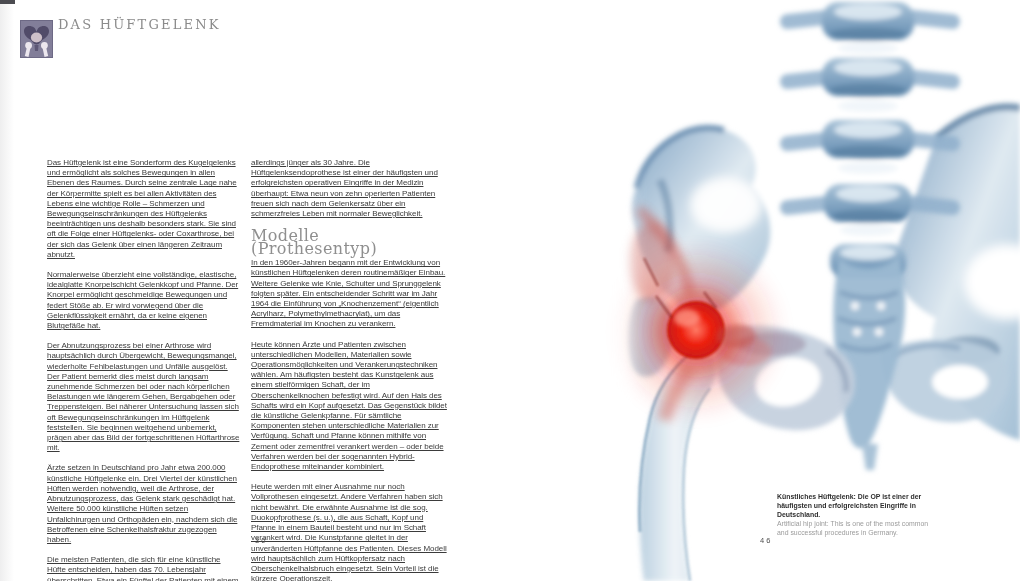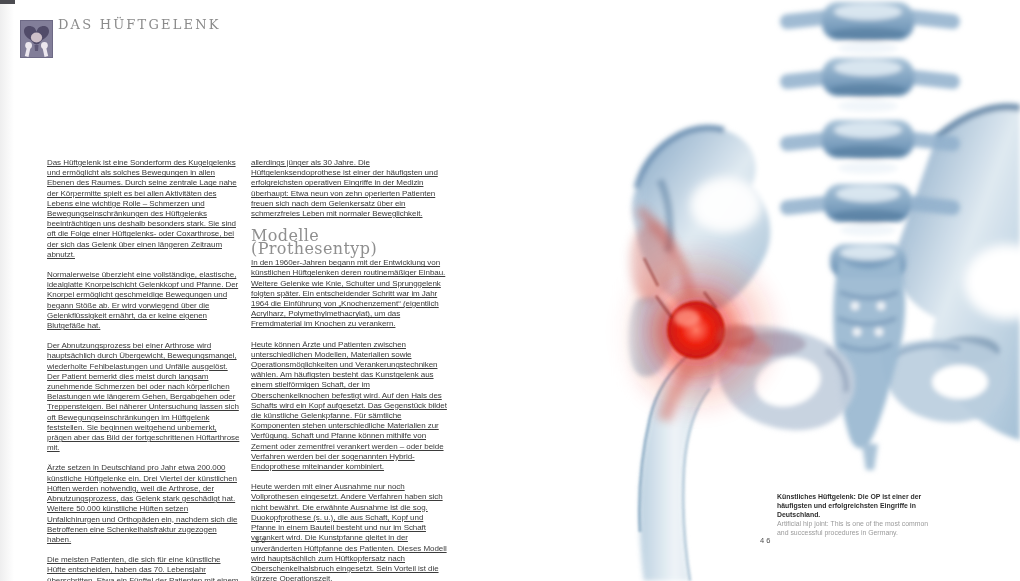--- a/index.html
+++ b/index.html
@@ -51,21 +51,21 @@
     <circle cx="24.4" cy="25.5" r="3.4" fill="#ece7ee"></circle>
     <path d="M22.5,27.5 L26,27 L28.2,36 L24.5,37 Z" fill="#ece7ee"></path>
     <path d="M14.5,25 L18.5,25 L18,31 L15,31 Z" fill="#5d5775"></path>
   </svg>
   <div class="title">
     <div>DAS HÜFTGELENK</div>
   </div>
 
   <div class="col col1">
     <p>Das Hüftgelenk ist eine Sonderform des Kugelgelenks und ermöglicht als solches Bewegungen in allen Ebenen des Raumes. Durch seine zentrale Lage nahe der Körpermitte spielt es bei allen Aktivitäten des Lebens eine wichtige Rolle – Schmerzen und Bewegungseinschränkungen des Hüftgelenks beeinträchtigen uns deshalb besonders stark. Sie sind oft die Folge einer Hüftgelenks- oder Coxarthrose, bei der sich das Gelenk über einen längeren Zeitraum abnutzt.</p>
-    <p>Normalerweise überzieht eine vollständige, elastische, idealglatte Knorpelschicht Gelenkkopf und Pfanne. Der Knorpel ermöglicht geschmeidige Bewegungen und begann Stöße ab. Er wird vorwiegend über die Gelenkflüssigkeit ernährt, da er keine eigenen Blutgefäße hat.</p>
+    <p>Normalerweise überzieht eine vollständige, elastische, idealglatte Knorpelschicht Gelenkkopf und Pfanne. Der Knorpel ermöglicht geschmeidige Bewegungen und federt Stöße ab. Er wird vorwiegend über die Gelenkflüssigkeit ernährt, da er keine eigenen Blutgefäße hat.</p>
     <p>Der Abnutzungsprozess bei einer Arthrose wird hauptsächlich durch Übergewicht, Bewegungsmangel, wiederholte Fehlbelastungen und Unfälle ausgelöst. Der Patient bemerkt dies meist durch langsam zunehmende Schmerzen bei oder nach körperlichen Belastungen wie längerem Gehen, Bergabgehen oder Treppensteigen. Bei näherer Untersuchung lassen sich oft Bewegungseinschränkungen im Hüftgelenk feststellen. Sie beginnen weitgehend unbemerkt, prägen aber das Bild der fortgeschrittenen Hüftarthrose mit.</p>
     <p>Ärzte setzen in Deutschland pro Jahr etwa 200.000 künstliche Hüftgelenke ein. Drei Viertel der künstlichen Hüften werden notwendig, weil die Arthrose, der Abnutzungsprozess, das Gelenk stark geschädigt hat. Weitere 50.000 künstliche Hüften setzen Unfallchirurgen und Orthopäden ein, nachdem sich die Betroffenen eine Schenkelhalsfraktur zugezogen haben.</p>
     <p>Die meisten Patienten, die sich für eine künstliche Hüfte entscheiden, haben das 70. Lebensjahr überschritten. Etwa ein Fünftel der Patienten mit einem neuen Hüftgelenk ist</p>
   </div>
 
   <div class="col col2">
     <p>allerdings jünger als 30 Jahre. Die Hüftgelenksendoprothese ist einer der häufigsten und erfolgreichsten operativen Eingriffe in der Medizin überhaupt: Etwa neun von zehn operierten Patienten freuen sich nach dem Gelenkersatz über ein schmerzfreies Leben mit normaler Beweglichkeit.</p>
     <h3 class="subhead">Modelle (Prothesentyp)</h3>
     <p>In den 1960er-Jahren begann mit der Entwicklung von künstlichen Hüftgelenken deren routinemäßiger Einbau. Weitere Gelenke wie Knie, Schulter und Sprunggelenk folgten später. Ein entscheidender Schritt war im Jahr 1964 die Einführung von „Knochenzement“ (eigentlich Acrylharz, Polymethylmethacrylat), um das Fremdmaterial im Knochen zu verankern.</p>
     <p>Heute können Ärzte und Patienten zwischen unterschiedlichen Modellen, Materialien sowie Operationsmöglichkeiten und Verankerungstechniken wählen. Am häufigsten besteht das Kunstgelenk aus einem stielförmigen Schaft, der im Oberschenkelknochen befestigt wird. Auf den Hals des Schafts wird ein Kopf aufgesetzt. Das Gegenstück bildet die künstliche Gelenkpfanne. Für sämtliche Komponenten stehen unterschiedliche Materialien zur Verfügung. Schaft und Pfanne können mithilfe von Zement oder zementfrei verankert werden – oder beide Verfahren werden bei der sogenannten Hybrid-Endoprothese miteinander kombiniert.</p>

